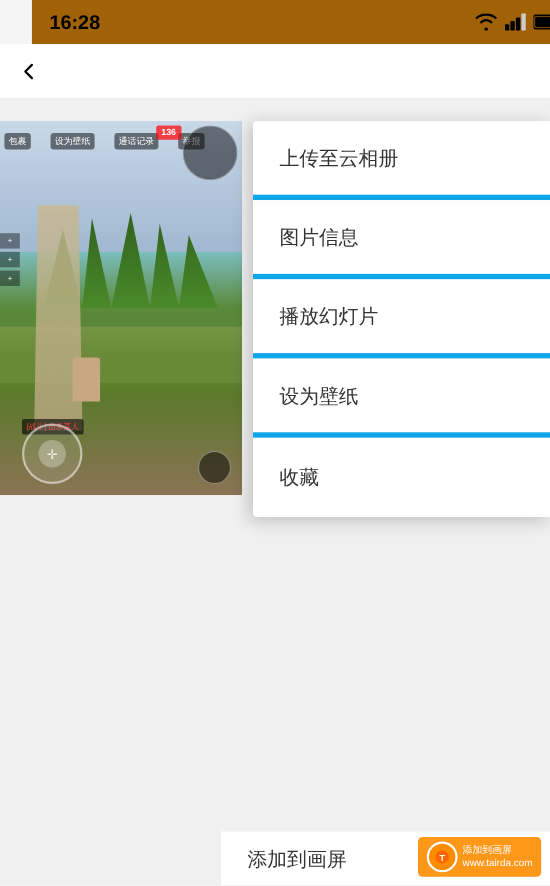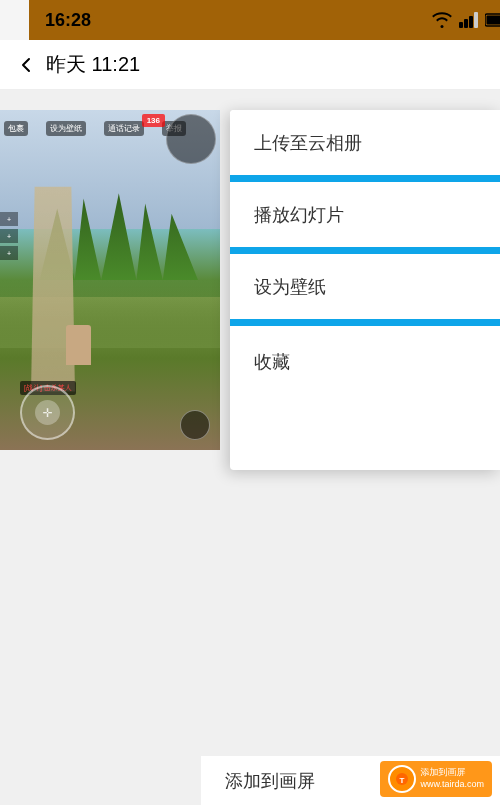--- a/index.html
+++ b/index.html
@@ -266,21 +266,21 @@
       z-index: 200;
       overflow: hidden;
     }
 
     .menu-item {
       display: flex;
       align-items: center;
       height: 72px;
       padding: 0 24px;
       cursor: pointer;
-      border-bottom: 7px solid #0ea5e9;
+      border-bottom: 5px solid #0ea5e9;
       background: #fff;
     }
 
     .menu-item:last-child {
       border-bottom: none;
     }
 
     .menu-item-text {
       font-size: 18px;
       color: #333;
@@ -368,21 +368,20 @@
     </svg>
   </div>
 </div>
 
 <div class="nav-bar">
   <div class="nav-back">
     <svg width="20" height="20" viewBox="0 0 20 20">
       <path d="M13 4L7 10L13 16" stroke="#000" stroke-width="2" fill="none" stroke-linecap="round" stroke-linejoin="round"></path>
     </svg>
   </div>
-  <span class="nav-title">昨天 11:21</span>
 </div>
 
 <div class="main-content">
 
   <div class="game-image">
     <div class="sky"></div>
     <div class="trees"></div>
     <div class="ground"></div>
     <div class="grass-detail"></div>
     <div class="road"></div>
@@ -420,20 +419,23 @@
 
       <div class="bottom-icon"></div>
     </div>
   </div>
 
   <div class="context-menu-overlay">
     <div class="menu-item">
       <span class="menu-item-text">上传至云相册</span>
     </div>
     <div class="menu-item">
+      <span class="menu-item-text">图片信息</span>
+    </div>
+    <div class="menu-item">
       <span class="menu-item-text">播放幻灯片</span>
     </div>
     <div class="menu-item">
       <span class="menu-item-text">设为壁纸</span>
     </div>
     <div class="menu-item">
       <span class="menu-item-text">收藏</span>
     </div>
   </div>
 

